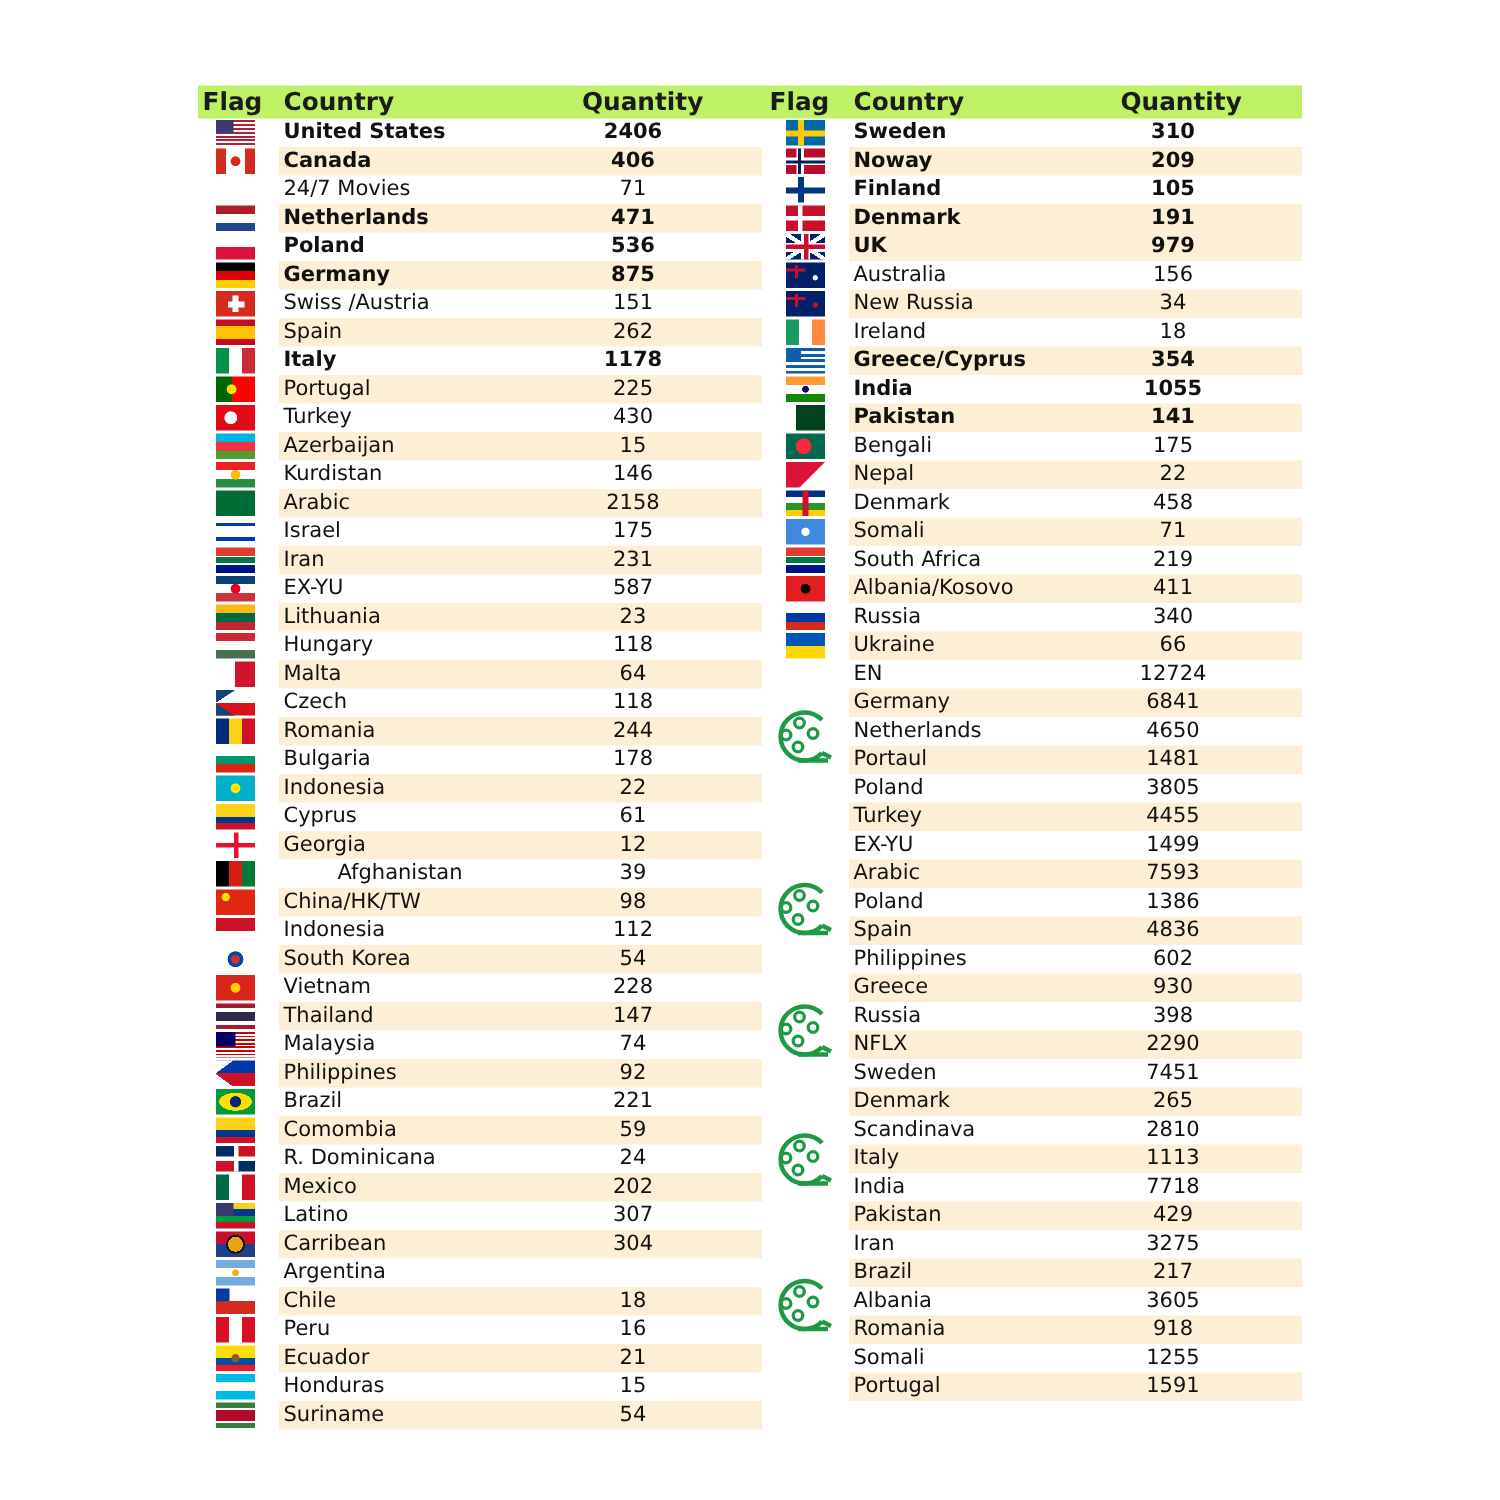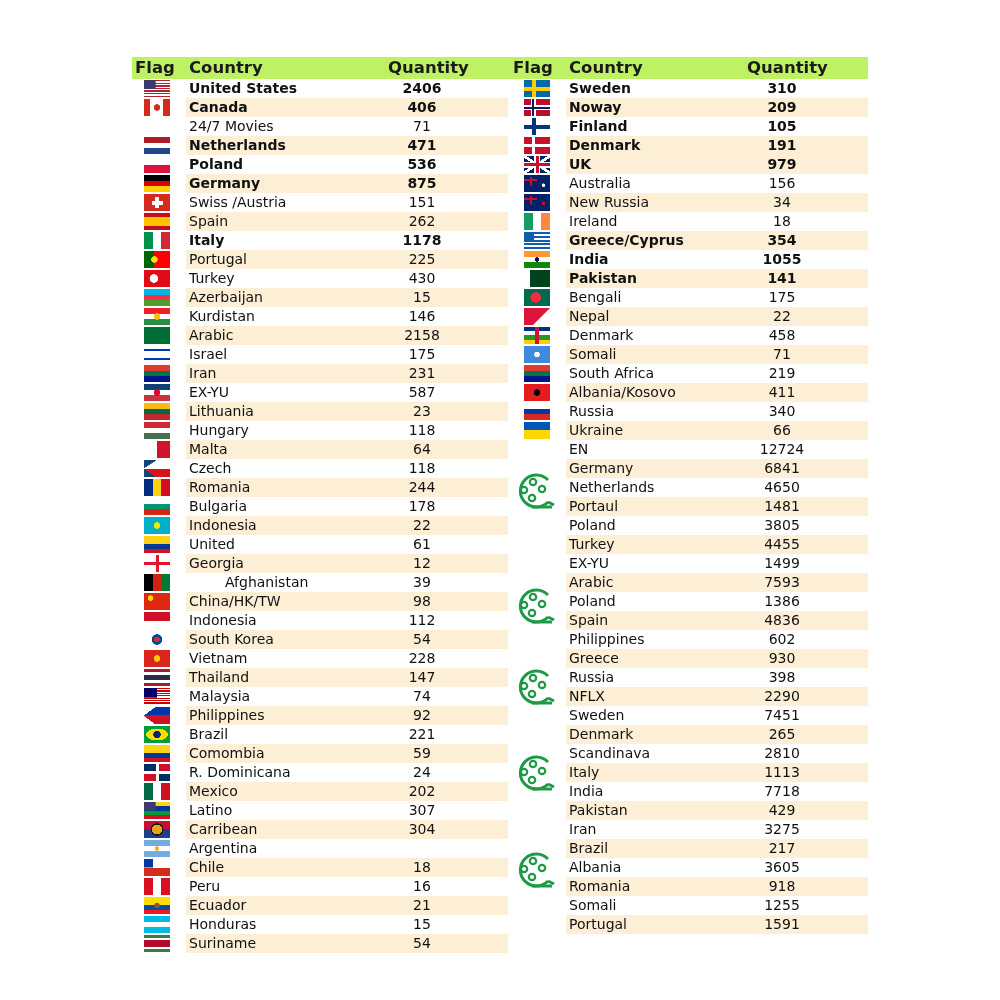--- a/index.html
+++ b/index.html
@@ -169,21 +169,21 @@
     </div>
     <div class="row alt">
       <div class="band" style="left: 54px; width: 322px;"></div>
       <span class="flag" style="left: 12px; background: radial-gradient(circle, rgb(255, 231, 0) 0px, rgb(255, 231, 0) 3px, transparent 3.5px), rgb(0, 175, 202);"></span>
       <span class="country" style="left: 57px;">Indonesia</span>
       <span class="qty" style="left: 250px;">22</span>
     </div>
     <div class="row">
       <div class="band" style="left: 54px; width: 322px;"></div>
       <span class="flag" style="left: 12px; background: linear-gradient(rgb(252, 209, 22) 0px, rgb(252, 209, 22) 50%, rgb(0, 56, 147) 50%, rgb(0, 56, 147) 75%, rgb(206, 17, 38) 75%);"></span>
-      <span class="country" style="left: 57px;">United</span>
+      <span class="country" style="left: 57px;">Cyprus</span>
       <span class="qty" style="left: 250px;">61</span>
     </div>
     <div class="row alt">
       <div class="band" style="left: 54px; width: 322px;"></div>
       <span class="flag" style="left: 12px; background: linear-gradient(rgb(232, 17, 45), rgb(232, 17, 45)) center center / 3px 100% no-repeat, linear-gradient(rgb(232, 17, 45), rgb(232, 17, 45)) center center / 100% 3px no-repeat, rgb(255, 255, 255);"></span>
       <span class="country" style="left: 57px;">Georgia</span>
       <span class="qty" style="left: 250px;">12</span>
     </div>
     <div class="row">
       <div class="band" style="left: 54px; width: 322px;"></div>

